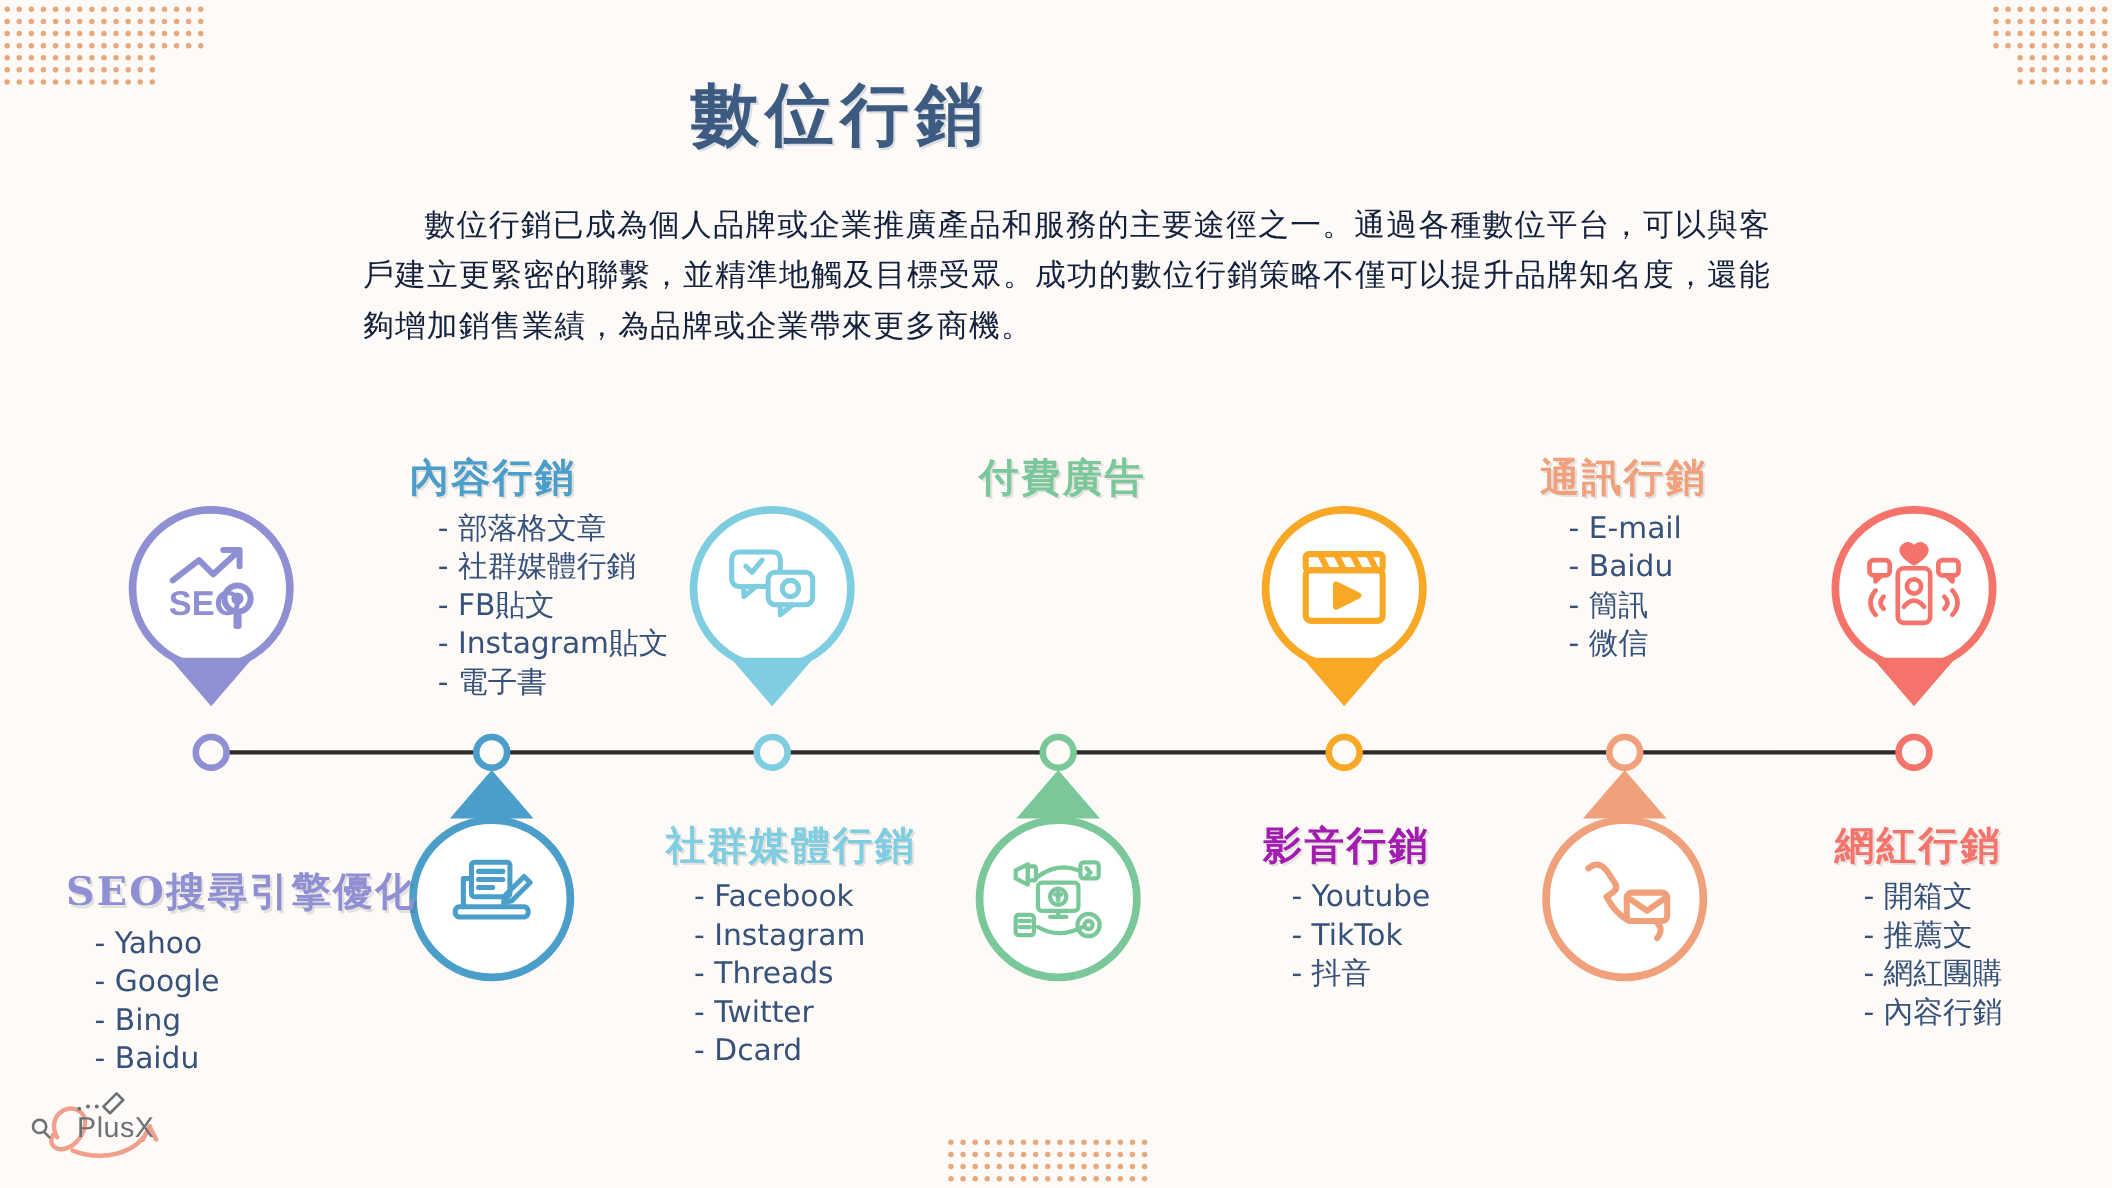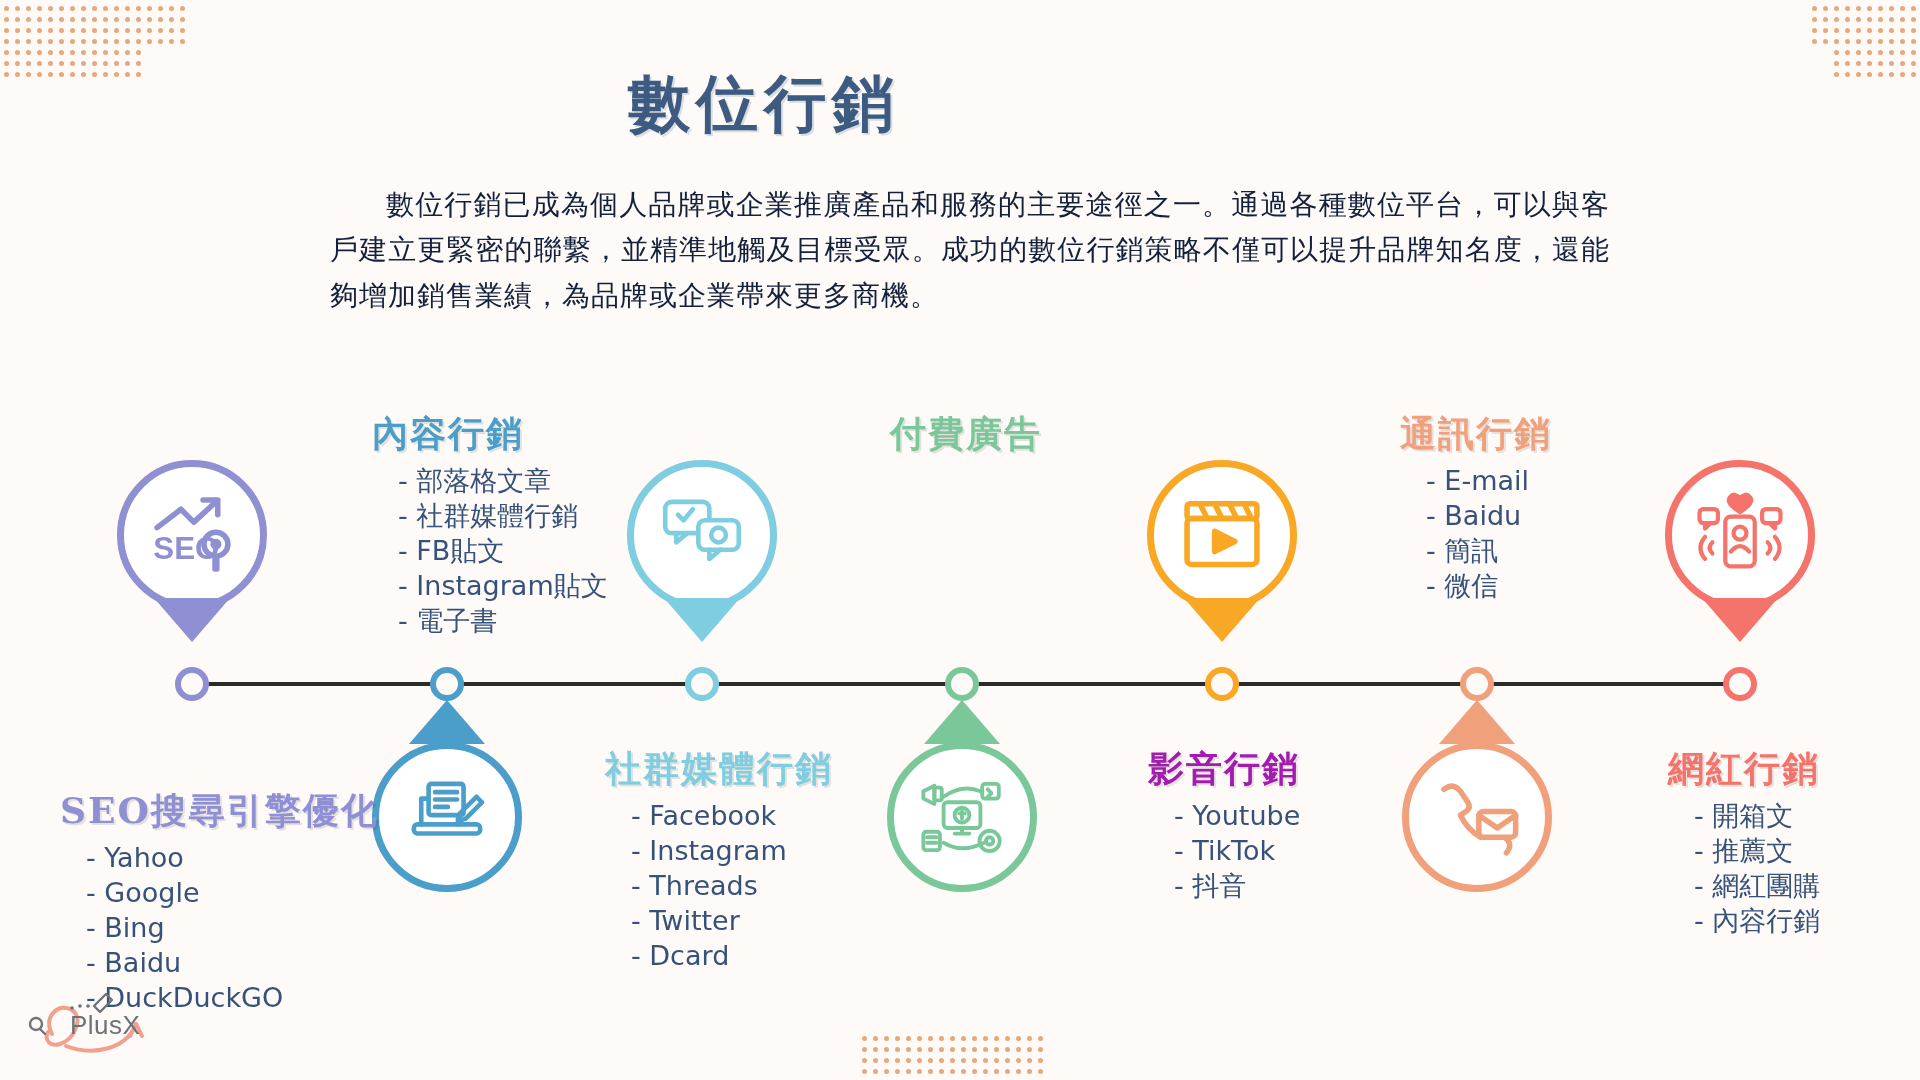--- a/index.html
+++ b/index.html
@@ -475,21 +475,20 @@
       </div>
     </div>
   <div id="blocks">
       <div class="block indent" style="left: 60px; top: 787px;">
         <h3 style="color: rgb(143, 143, 212);">SEO搜尋引擎優化</h3>
         <ul>
           <li>- Yahoo</li>
           <li>- Google</li>
           <li>- Bing</li>
           <li>- Baidu</li>
-          <li>- DuckDuckGO</li>
         </ul>
       </div>
       <div class="block indent" style="left: 372px; top: 410px;">
         <h3 style="color: rgb(74, 158, 201);">內容行銷</h3>
         <ul>
           <li>- 部落格文章</li>
           <li>- 社群媒體行銷</li>
           <li>- FB貼文</li>
           <li>- Instagram貼文</li>
           <li>- 電子書</li>

